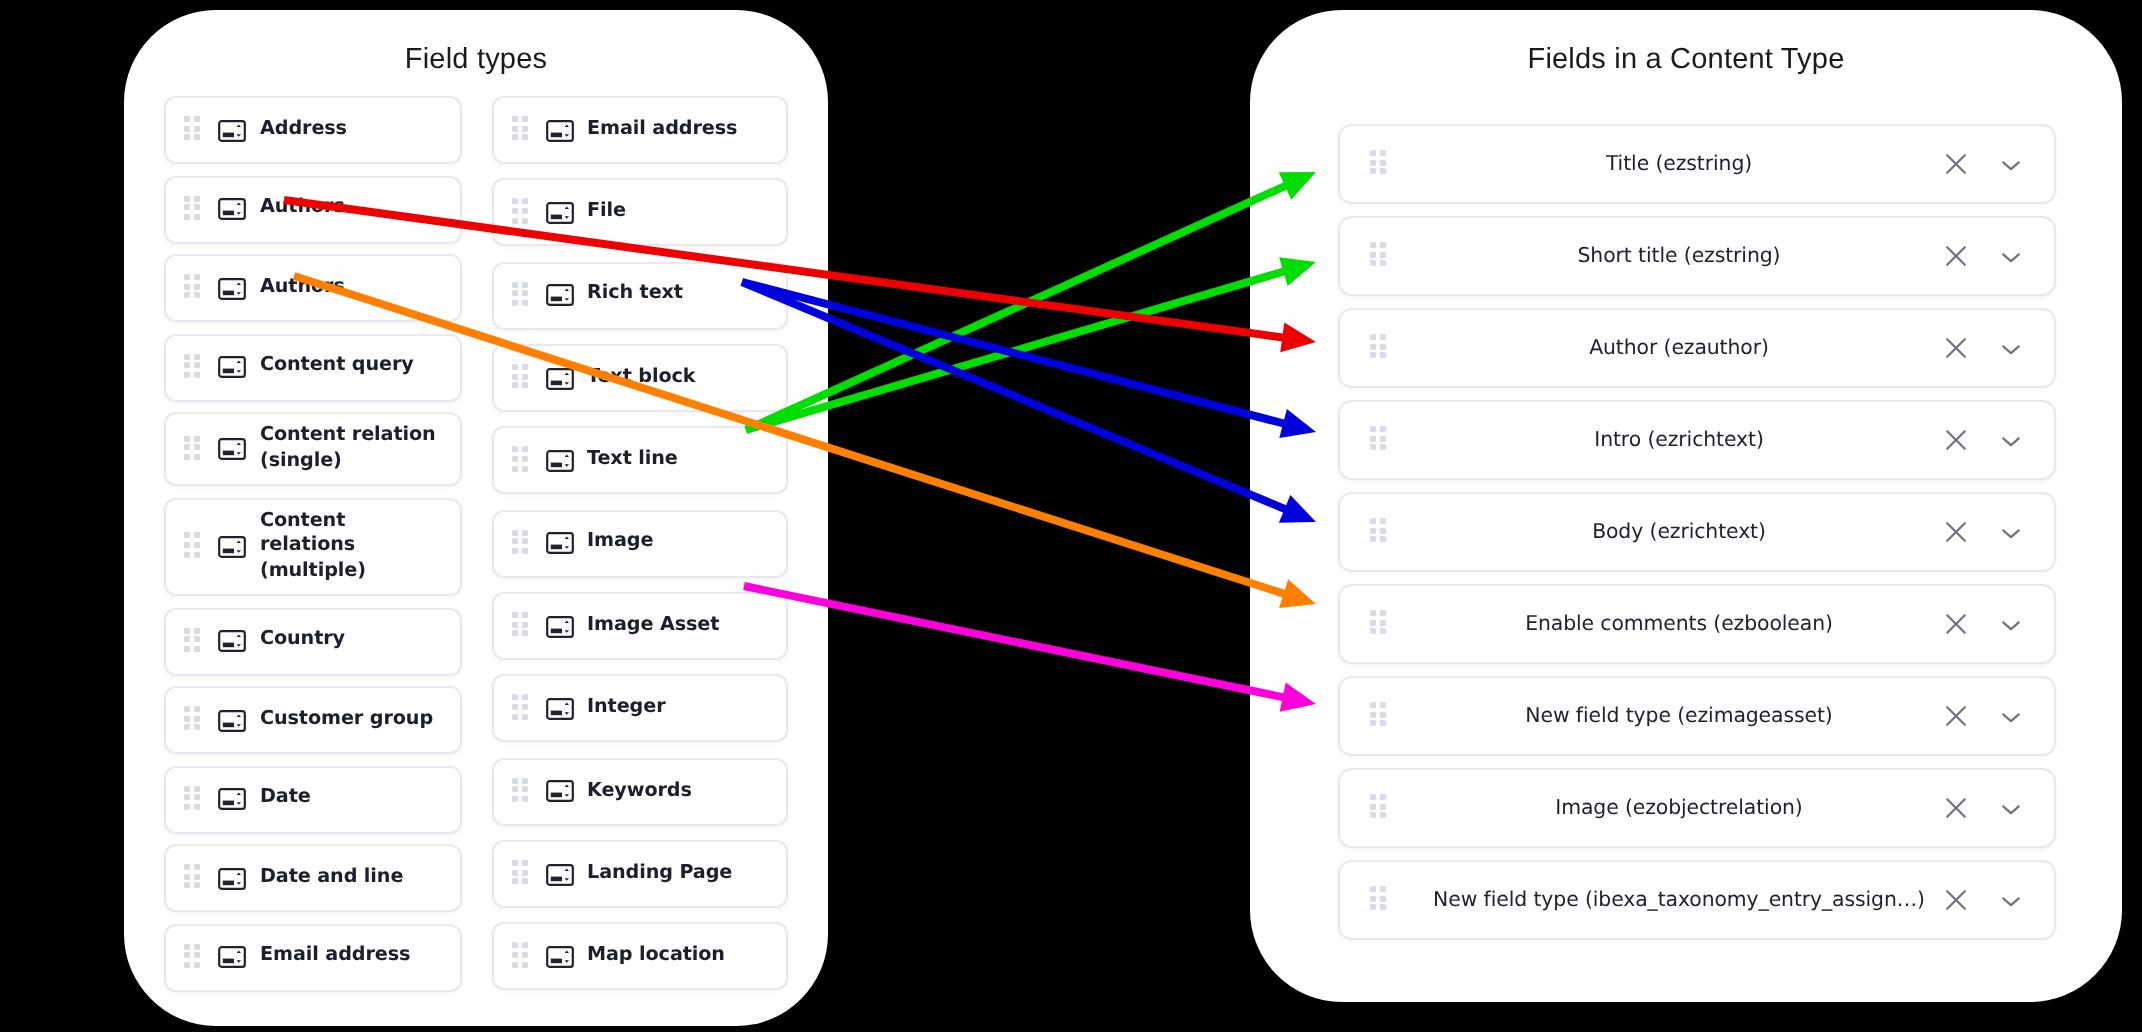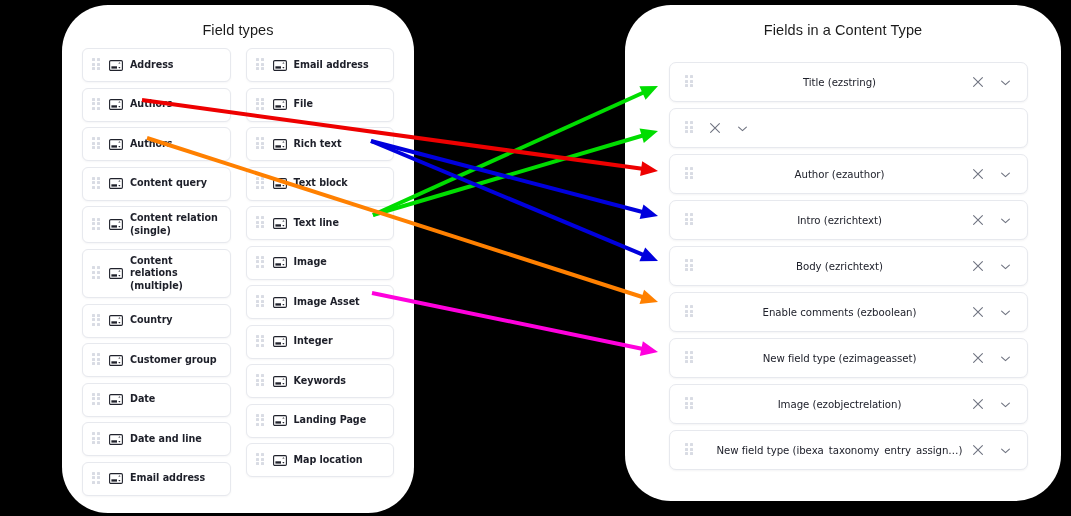--- a/index.html
+++ b/index.html
@@ -57,20 +57,21 @@
     left: 20px;
     right: 20px;
     display: flex;
     gap: 15px;
   }
   .ft-col {
     flex: 1 1 0;
     display: flex;
     flex-direction: column;
     gap: 5.5px;
+    justify-content: space-between;
   }
 
   .ft-card {
     position: relative;
     box-sizing: border-box;
     min-height: 34px;
     background: #ffffff;
     border: 1px solid #e7e9ee;
     border-radius: 6px;
     box-shadow: 0 1px 2px rgba(35, 40, 60, 0.045);
@@ -641,20 +642,21 @@
         </div>
         <div class="fc-card">
           <span class="drag-dots">
             <i></i>
             <i></i>
             <i></i>
             <i></i>
             <i></i>
             <i></i>
           </span>
+          <span class="fc-label">Short title (ezstring)</span>
           <span class="fc-actions">
             <span class="icon-btn">
               <svg width="12" height="12" viewBox="0 0 12 12">
                 <path d="M1.6 1.6 L10.4 10.4 M10.4 1.6 L1.6 10.4" stroke="#6f7380" stroke-width="1.1" stroke-linecap="round"></path>
               </svg>
             </span>
             <span class="icon-btn">
               <svg width="13" height="13" viewBox="0 0 13 13">
                 <path d="M2.6 5.2 L6.5 8.6 L10.4 5.2" fill="none" stroke="#6f7380" stroke-width="1.1" stroke-linecap="round" stroke-linejoin="round"></path>
               </svg>

